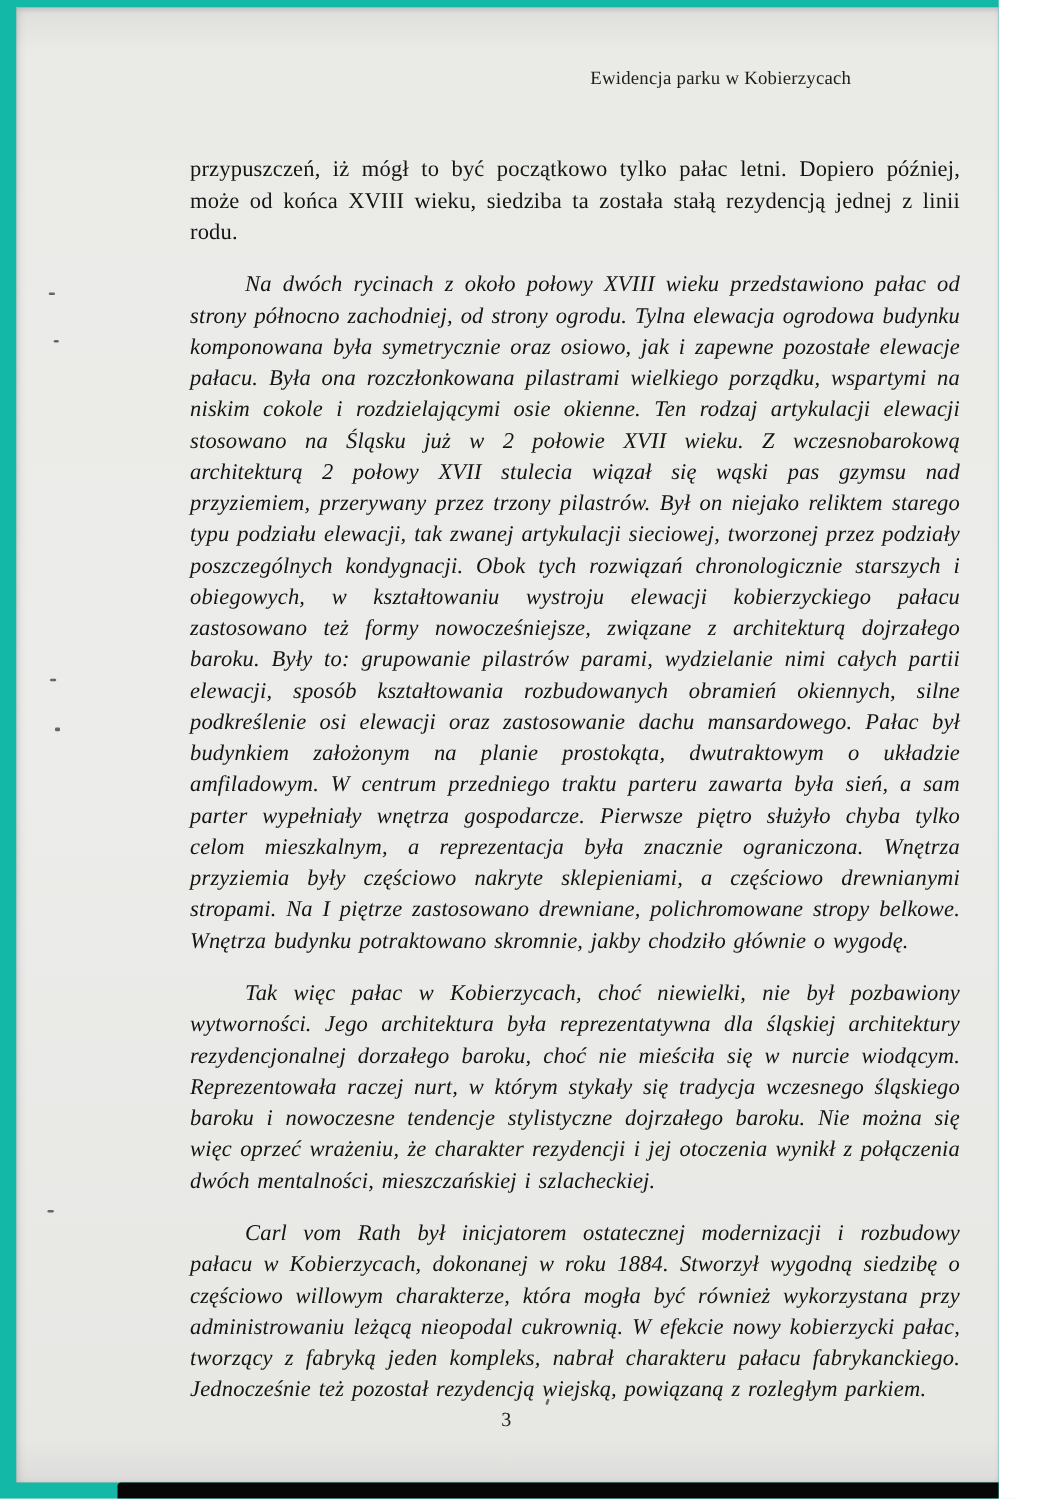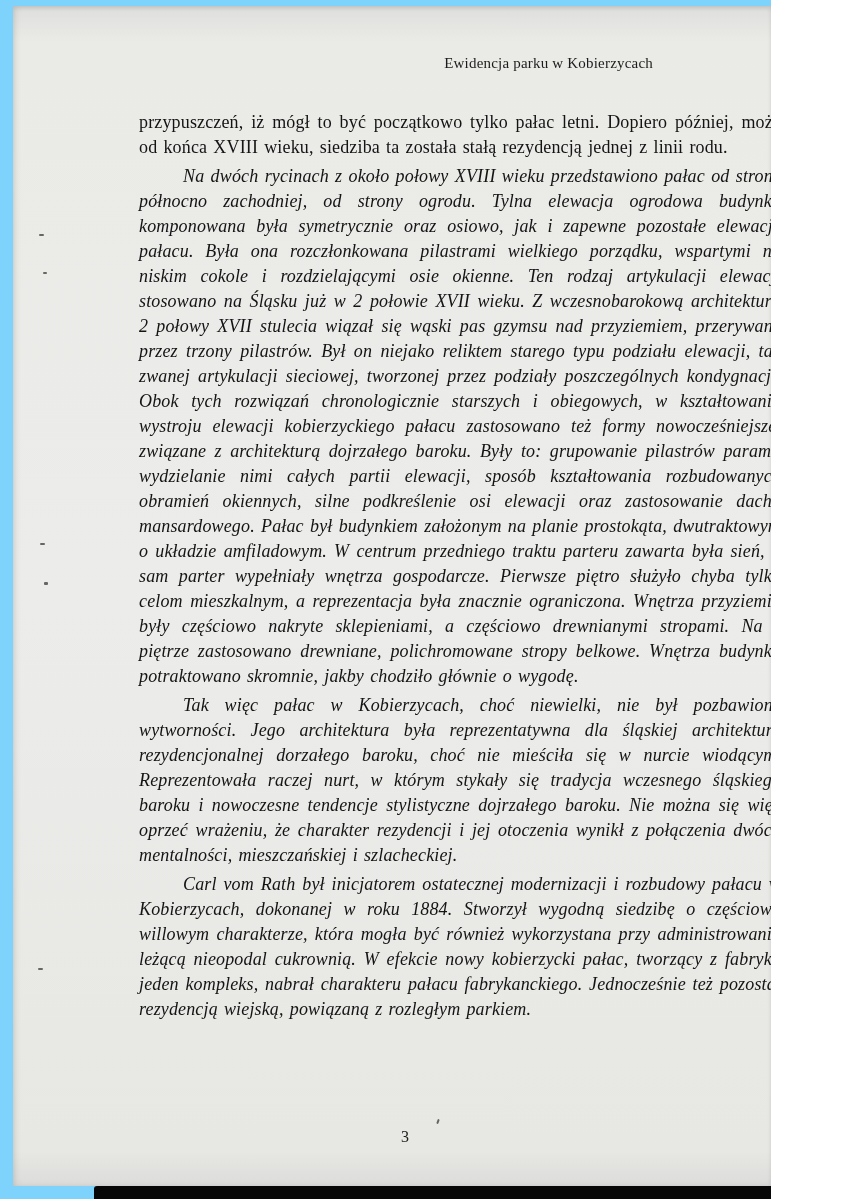--- a/index.html
+++ b/index.html
@@ -4,23 +4,24 @@
 <style>
   html, body {
     margin: 0;
     padding: 0;
     background: #ffffff;
   }
   .scan {
     position: relative;
     width: 771px;
     height: 1199px;
-    background: #7dd3fc;
+    background: #14b8a6;
     overflow: hidden;
     font-family: "Liberation Serif", "DejaVu Serif", serif;
+    padding-left: 28px;
   }
   .paper {
     position: absolute;
     left: 13px;
     top: 6px;
     right: 0;
     bottom: 13px;
     background: linear-gradient(180deg, #dededc 0%, #eaeae7 3%, #ececea 50%, #e7e7e4 97%, #dcdcda 100%);
     box-shadow: inset 3px 0 6px rgba(0,0,0,0.08), inset 0 2px 4px rgba(0,0,0,0.10);
   }
@@ -38,21 +39,21 @@
     top: 100px;
     width: 650px;
     font-size: 18px;
     line-height: 25px;
     text-align: justify;
     color: #141414;
     letter-spacing: 0.15px;
     word-spacing: 1.5px;
   }
   .doc-body p {
-    margin: 4px;
+    margin: 17px;
     padding: 0;
   }
   .doc-body p.indent {
     text-indent: 44px;
     font-style: italic;
   }
   .page-number {
     position: absolute;
     top: 1122px;
     left: 122px;

